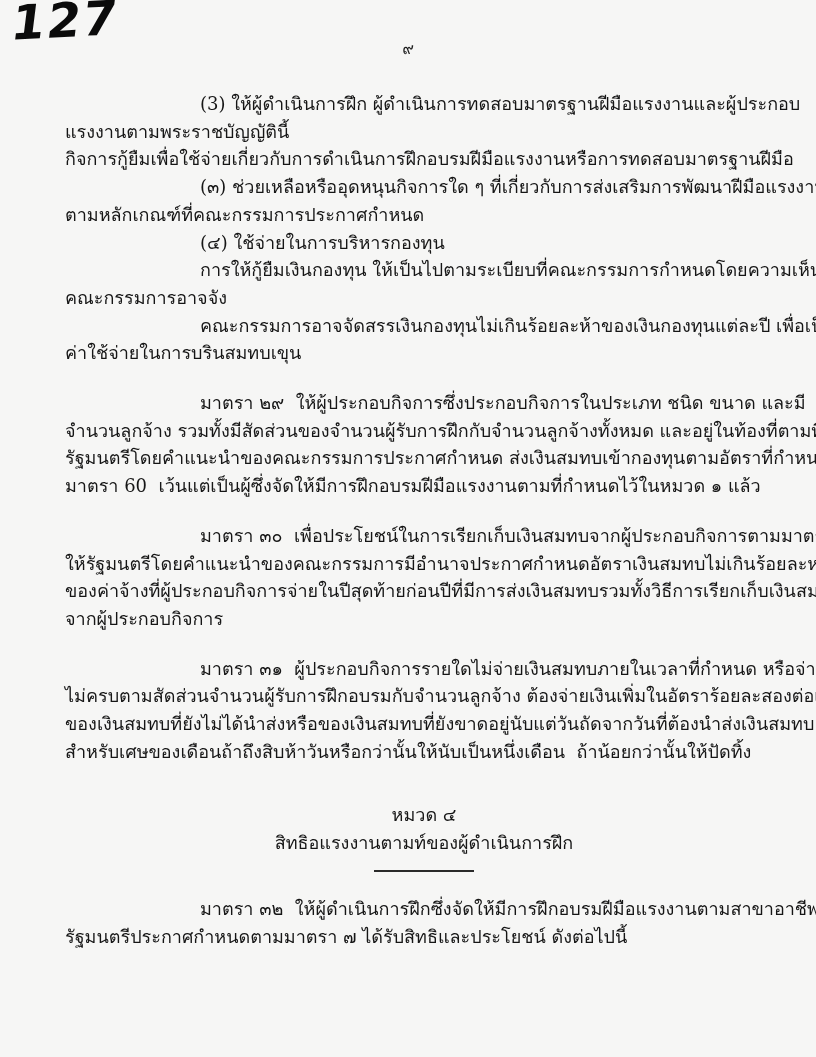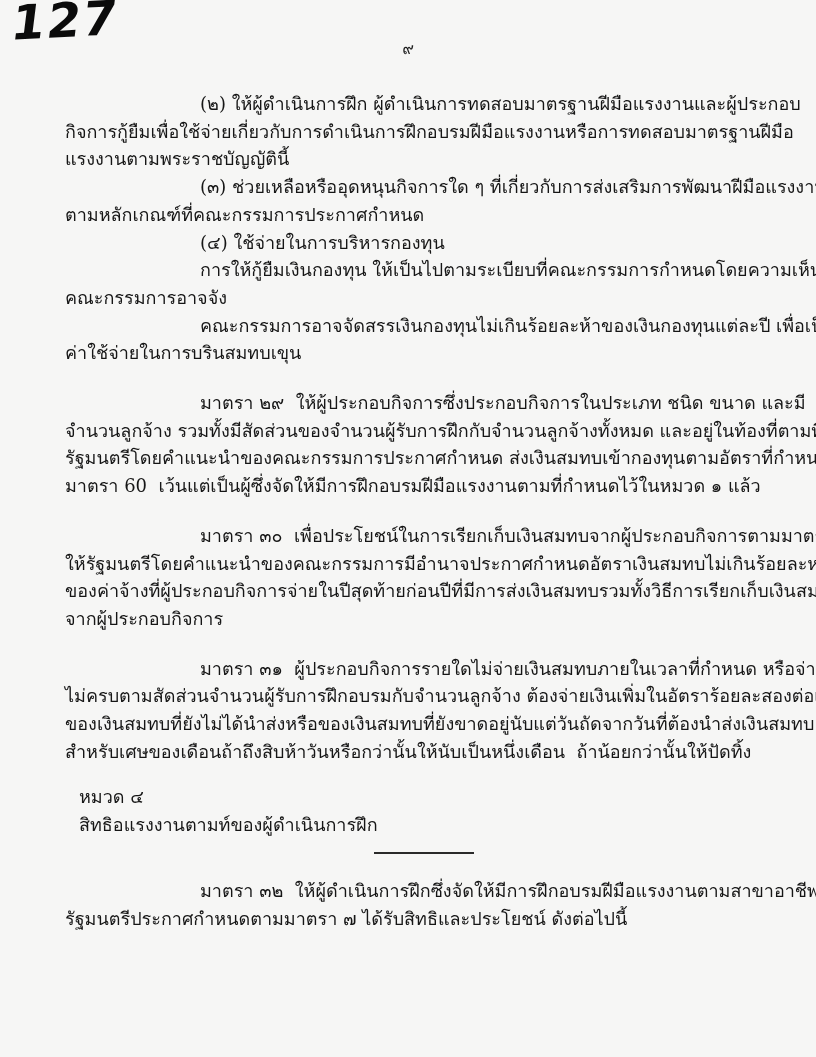--- a/index.html
+++ b/index.html
@@ -51,21 +51,22 @@
   .line {
     white-space: pre;
   }
   .para .line.first {
     text-indent: 135px;
   }
   .para.section {
     margin-top: 22px;
   }
   .chapter {
-    margin-top: 18px;
+    margin-top: 36px;
+    text-align: center;
     transform: translateX(14px);
   }
   .chapter-title, .chapter-subtitle {
     line-height: 27.7px;
   }
   .divider {
     width: 100px;
     height: 2px;
     background: #2a2a2a;
     margin: 13px auto 0 auto;
@@ -75,23 +76,23 @@
   }
 </style>
 </head>
 <body>
 
 <div class="page">
   <div class="handwritten">127</div>
   <div class="pageno">๙</div>
   <div class="body-text">
       <div class="para indented">
-        <div class="line first">(๒) ให้ผู้ดำเนินการฝึก ผู้ดำเนินการทดสอบมาตรฐานฝีมือแรงงานและผู้ประกอบ</div>
+        <div class="line first">(3) ให้ผู้ดำเนินการฝึก ผู้ดำเนินการทดสอบมาตรฐานฝีมือแรงงานและผู้ประกอบ</div>
+        <div class="line">แรงงานตามพระราชบัญญัตินี้</div>
         <div class="line">กิจการกู้ยืมเพื่อใช้จ่ายเกี่ยวกับการดำเนินการฝึกอบรมฝีมือแรงงานหรือการทดสอบมาตรฐานฝีมือ</div>
-        <div class="line">แรงงานตามพระราชบัญญัตินี้</div>
       </div>
       <div class="para indented">
         <div class="line first">(๓) ช่วยเหลือหรืออุดหนุนกิจการใด ๆ ที่เกี่ยวกับการส่งเสริมการพัฒนาฝีมือแรงงาน</div>
         <div class="line">ตามหลักเกณฑ์ที่คณะกรรมการประกาศกำหนด</div>
       </div>
       <div class="para indented">
         <div class="line first">(๔) ใช้จ่ายในการบริหารกองทุน</div>
       </div>
       <div class="para indented">
         <div class="line first">การให้กู้ยืมเงินกองทุน ให้เป็นไปตามระเบียบที่คณะกรรมการกำหนดโดยความเห็นชอบ</div>

